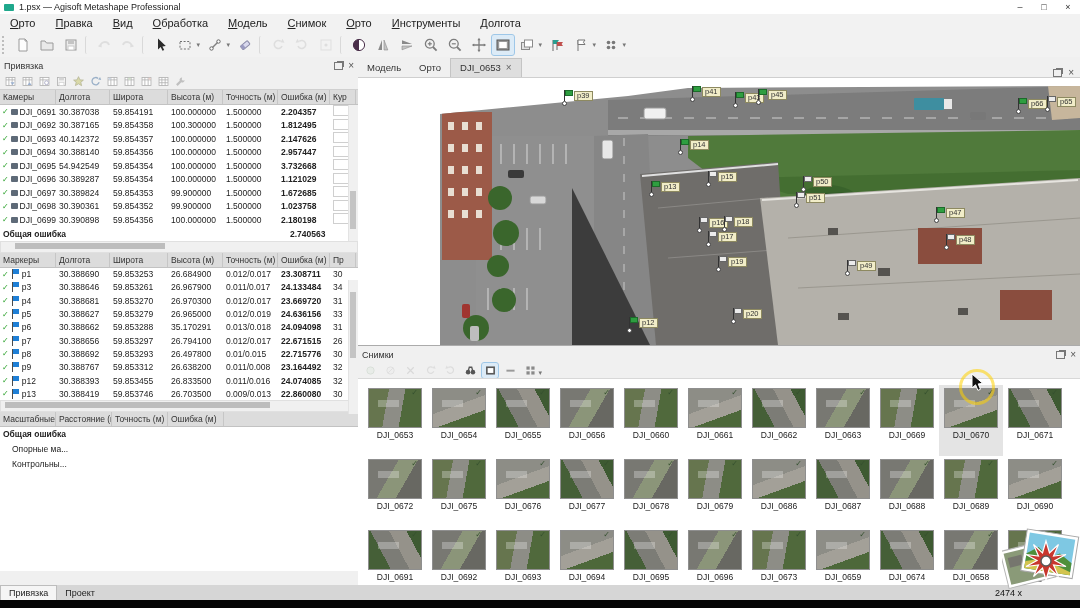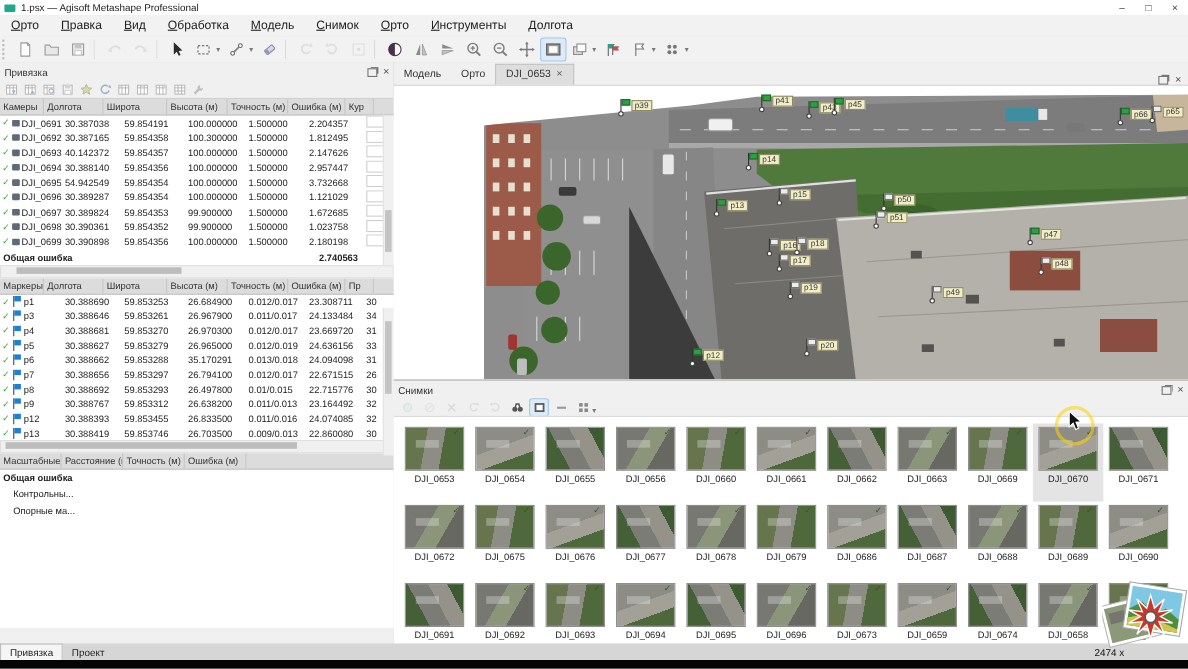--- a/index.html
+++ b/index.html
@@ -30,28 +30,28 @@
   .ptitle{height:15px;display:flex;align-items:center;padding:1px 4px 0;font-size:9px;color:#333;}
   .pbtns{margin-left:auto;display:flex;gap:5px;align-items:center;}
   .floatbox{width:7px;height:6px;border:1px solid #777;box-shadow:2px -2px 0 -1px #777;}
   .pclose{font-size:10px;color:#555;line-height:8px;}
   .ptools{height:16px;display:flex;align-items:center;gap:3px;padding:0 3px;}
   .rti{width:14px;height:14px;display:flex;align-items:center;justify-content:center;}
   .rti svg{width:13px;height:13px;}
   .tablezone{position:relative;background:#fff;height:481px;border-top:1px solid #d0d0d0;}
   .thead{display:flex;background:#dcdcdc;height:14px;border-bottom:1px solid #c2c2c2;}
   .thead .th{line-height:14px;padding-left:3px;border-right:1px solid #c6c6c6;color:#333;white-space:nowrap;overflow:hidden;box-sizing:border-box;}
-  .ctab .th:nth-child(1){width:40px;}.ctab .th:nth-child(2){width:54px;}.ctab .th:nth-child(3){width:58px;}
+  .ctab .th:nth-child(1){width:56px;}.ctab .th:nth-child(2){width:54px;}.ctab .th:nth-child(3){width:58px;}
   .ctab .th:nth-child(4){width:55px;}.ctab .th:nth-child(5){width:55px;}.ctab .th:nth-child(6){width:52px;}
   .ctab .th:nth-child(7){width:26px;}
   .trow{display:flex;height:13.5px;align-items:center;white-space:nowrap;}
   .mrows .trow{height:13.3px;}
   .c{overflow:hidden;box-sizing:border-box;padding-left:3px;}
   .c0{width:56px;display:flex;align-items:center;gap:2px;padding-left:2px;}
-  .c1{width:54px;}.c2{width:58px;}.c3{width:55px;}.c4{width:55px;}.c5{width:52px;}.c6{width:26px;}
+  .c1{width:54px;}.c2{width:58px;}.c3{width:55px;}.c4{width:55px;}.c5{width:52px;font-weight:bold;}.c6{width:26px;}
   .mrows .c4{font-weight:normal;}
   .chk{font-style:normal;font-size:8px;font-weight:bold;color:#2ba12b;}
   .camico{width:9px;height:6px;background:#5e6a78;border-radius:1px;display:inline-block;}
   .nm{font-weight:normal;font-size:8.5px;}
   .flg{position:relative;width:9px;height:10px;display:inline-block;flex:0 0 9px;}
   .flg::before{content:"";position:absolute;left:1px;top:0;width:1px;height:10px;background:#4a4a4a;}
   .flg::after{content:"";position:absolute;left:2px;top:0;width:6px;height:5px;background:#1e7fd6;}
   .cellbox{display:inline-block;width:16px;height:9px;border:1px solid #cfcfcf;background:#fff;}
   .totrow{display:flex;height:14px;align-items:center;font-weight:bold;}
   .totrow .tl{padding-left:3px;}
@@ -632,21 +632,21 @@
         </div>
           <div class="trow">
           <span class="c c0">
               <i class="chk">✓</i>
               <i class="flg"></i>
               <span class="nm">p9</span>
             </span>
           <span class="c c1">30.388767</span>
           <span class="c c2">59.853312</span>
           <span class="c c3">26.638200</span>
-          <span class="c c4">0.011/0.013</span>
+          <span class="c c4">0.011/0.008</span>
           <span class="c c5">23.164492</span>
           <span class="c c6">32</span>
         </div>
           <div class="trow">
           <span class="c c0">
               <i class="chk">✓</i>
               <i class="flg"></i>
               <span class="nm">p12</span>
             </span>
           <span class="c c1">30.388393</span>
@@ -677,22 +677,22 @@
       <div class="thead stab">
 
       <span class="th">Масштабные л</span>
           <span class="th">Расстояние (м)</span>
           <span class="th">Точность (м)</span>
           <span class="th">Ошибка (м)</span>
         </div>
       <div>
 
       <div class="treerow bold"><span>Общая ошибка</span></div>
+          <div class="treerow ind"><span>Опорные ма...</span></div>
           <div class="treerow ind"><span>Контрольны...</span></div>
-          <div class="treerow ind"><span>Опорные ма...</span></div>
         </div>
 
       <div class="vscroll" style="top:15px;height:136px;">
           <span class="vthumb" style="top:86px;height:38px;"></span>
         </div>
       <div class="vscroll" style="top:190px;height:134px;">
           <span class="vthumb" style="top:12px;height:66px;"></span>
         </div>
     </div>
   </div>

